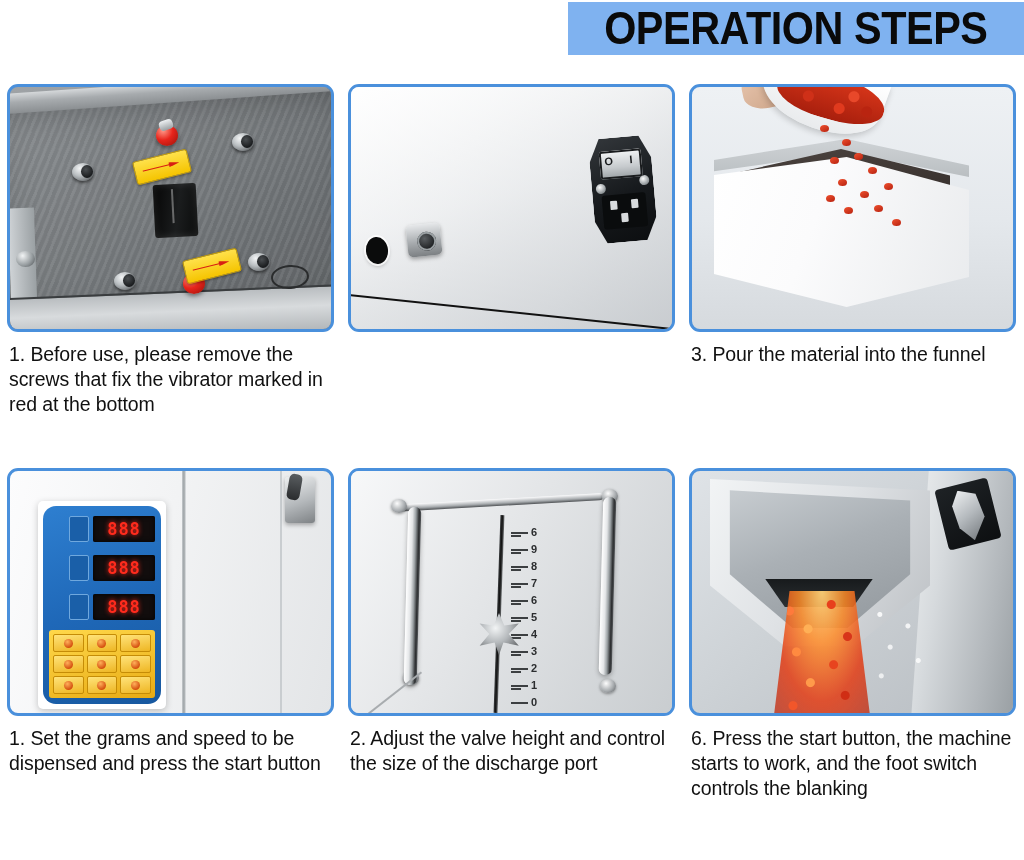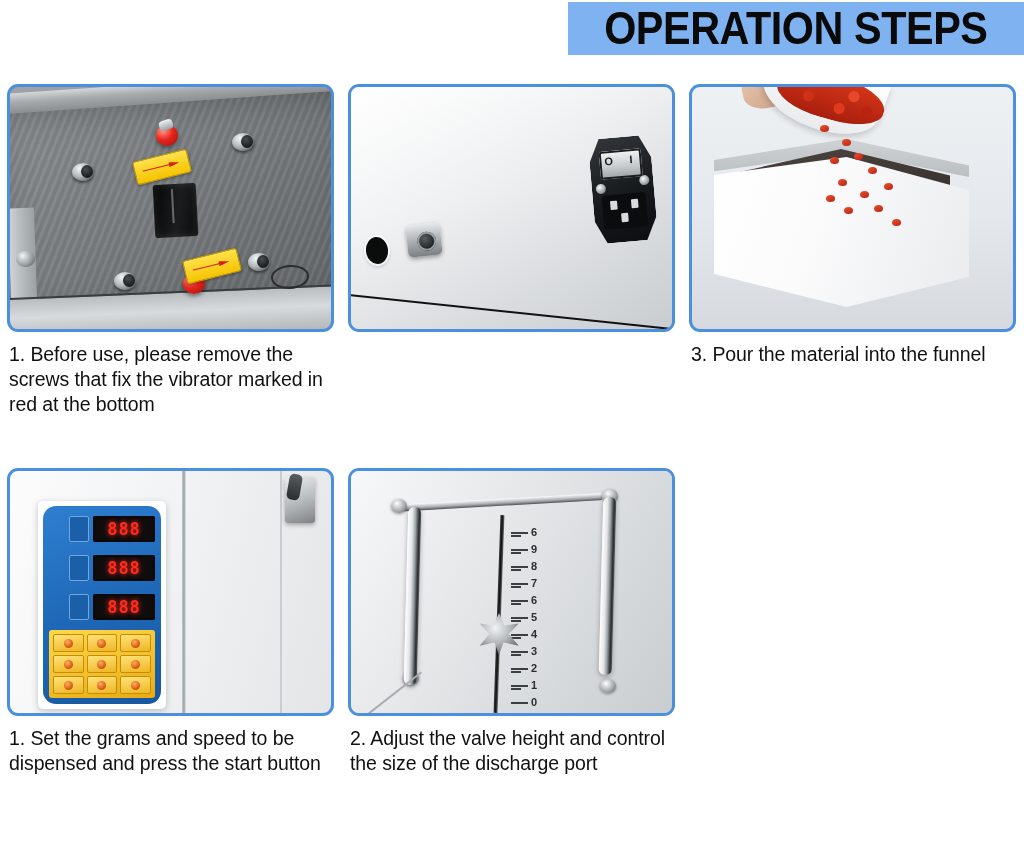--- a/index.html
+++ b/index.html
@@ -661,14 +661,28 @@
               <span class="tick tickmajor"></span>
               <span class="ticknum">0</span>
             </div>
         </div>
         <div class="star"></div>
         <div class="edgeline"></div>
       </div>
       <div class="caption">2. Adjust the valve height and control the size of the discharge port</div>
     </div>
 
+    <div class="cell">
+      <div class="photo-frame p6">
+        <div class="sidewall"></div>
+        <div class="funnelbody"></div>
+        <div class="funnelinner"></div>
+        <div class="mouth"></div>
+        <div class="stream"></div>
+        <div class="streamgrain"></div>
+        <div class="droplets"></div>
+        <div class="latch"></div>
+        <div class="latchmetal"></div>
+      </div>
+      <div class="caption">6. Press the start button, the machine starts to work, and the foot switch controls the blanking</div>
+    </div>
   </div>
 </div>
 
 </body></html>

